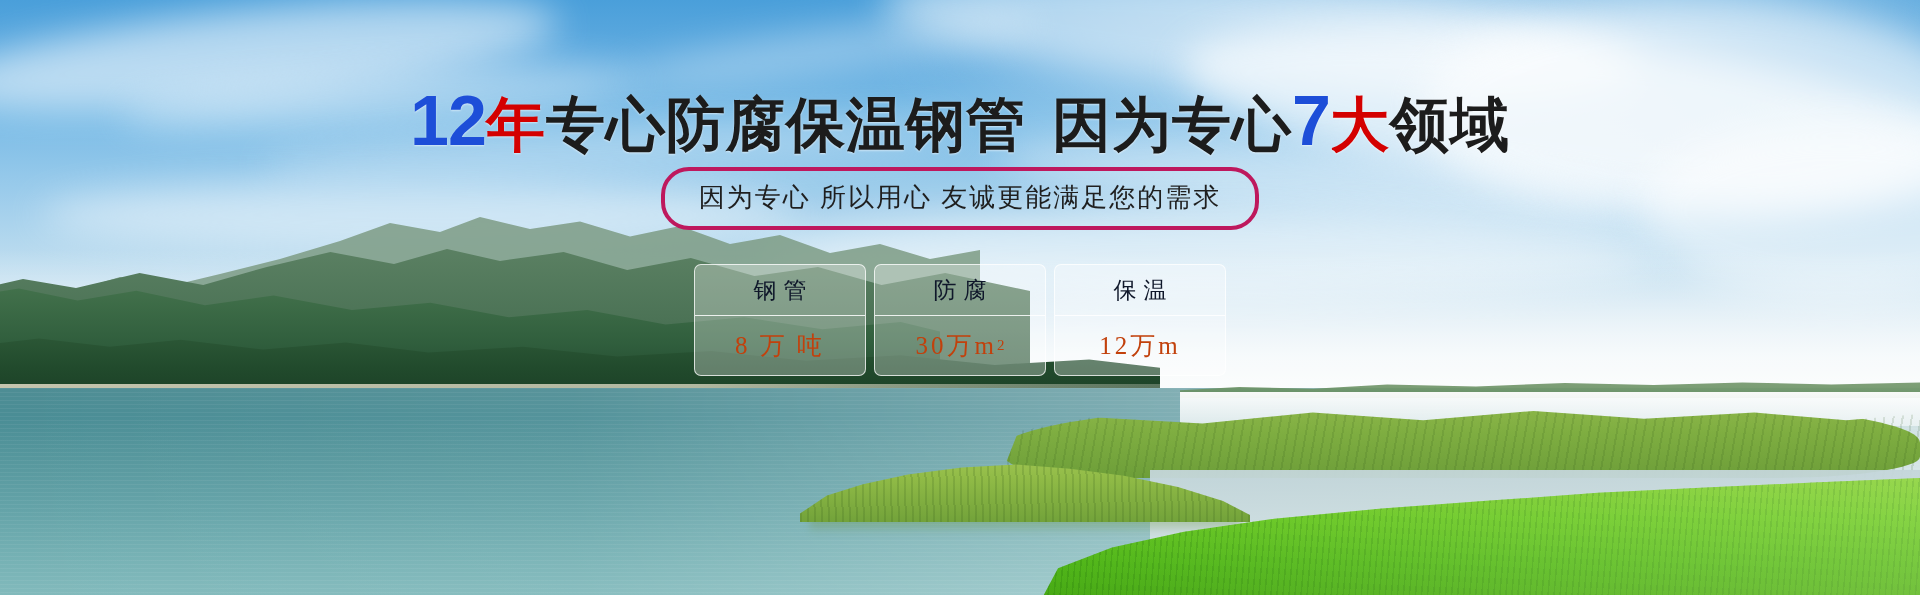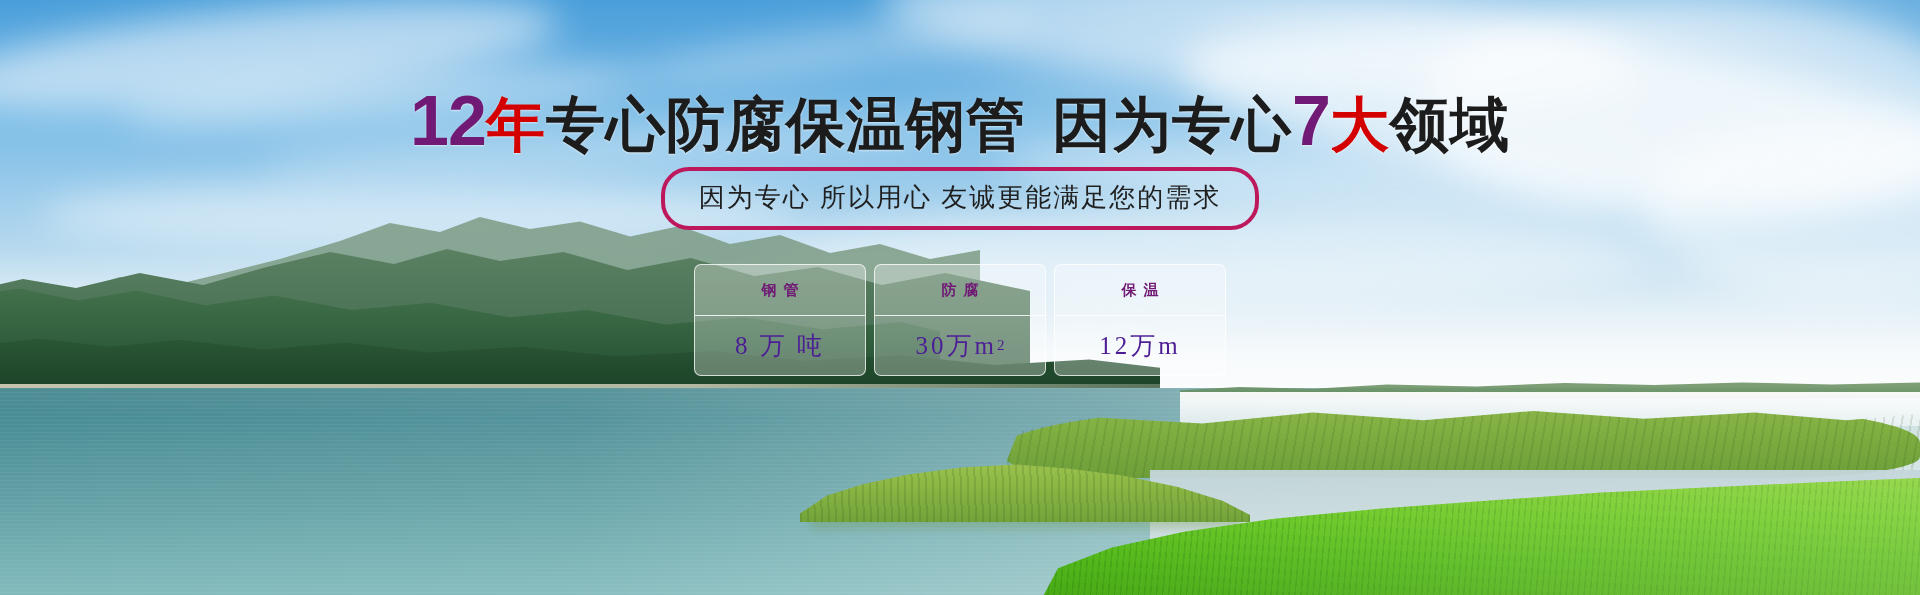--- a/index.html
+++ b/index.html
@@ -167,21 +167,21 @@
     text-align:center;
     font-size:59px;
     font-weight:bold;
     letter-spacing:1px;
     color:#1c1c1c;
     white-space:nowrap;
     text-shadow:0 1px 2px rgba(255,255,255,.55);
     line-height:1;
   }
   .headline .num{
-    color:#701a75;
+    color:#1d4ed8;
     font-size:70px;
     font-weight:bold;
     letter-spacing:-1px;
   }
   .headline .red{ color:#d40000; }
   .headline .gap{ display:inline-block;width:26px; }
 
   .subtitle-wrap{
     position:absolute;left:0;top:167px;width:1920px;
     display:flex;justify-content:center;
@@ -205,30 +205,30 @@
   .card{
     width:172px;height:112px;
     border:1px solid rgba(255,255,255,.75);
     border-radius:7px;
     background:rgba(255,255,255,.30);
     display:flex;flex-direction:column;align-items:center;
     overflow:hidden;
   }
   .card-title{
     height:50px;line-height:50px;
-    font-size:15px;color:#701a75;letter-spacing:7px;
+    font-size:23px;color:#0f172a;letter-spacing:7px;
     text-indent:7px;
-    font-weight:bold;
+    font-weight:normal;
   }
   .card-div{
     width:100%;height:1px;background:rgba(255,255,255,.85);
   }
   .card-value{
     flex:1;display:flex;align-items:center;justify-content:flex-start;
-    font-size:25px;color:#4c1d95;letter-spacing:3px;
+    font-size:25px;color:#c2410c;letter-spacing:3px;
     font-family:"Liberation Serif","DejaVu Serif",serif;
   }
   .card-value sup{font-size:15px;vertical-align:super;letter-spacing:0;}
 </style>
 </head>
 <body>
 
 <div class="banner">
 
   <div class="sky"></div>

